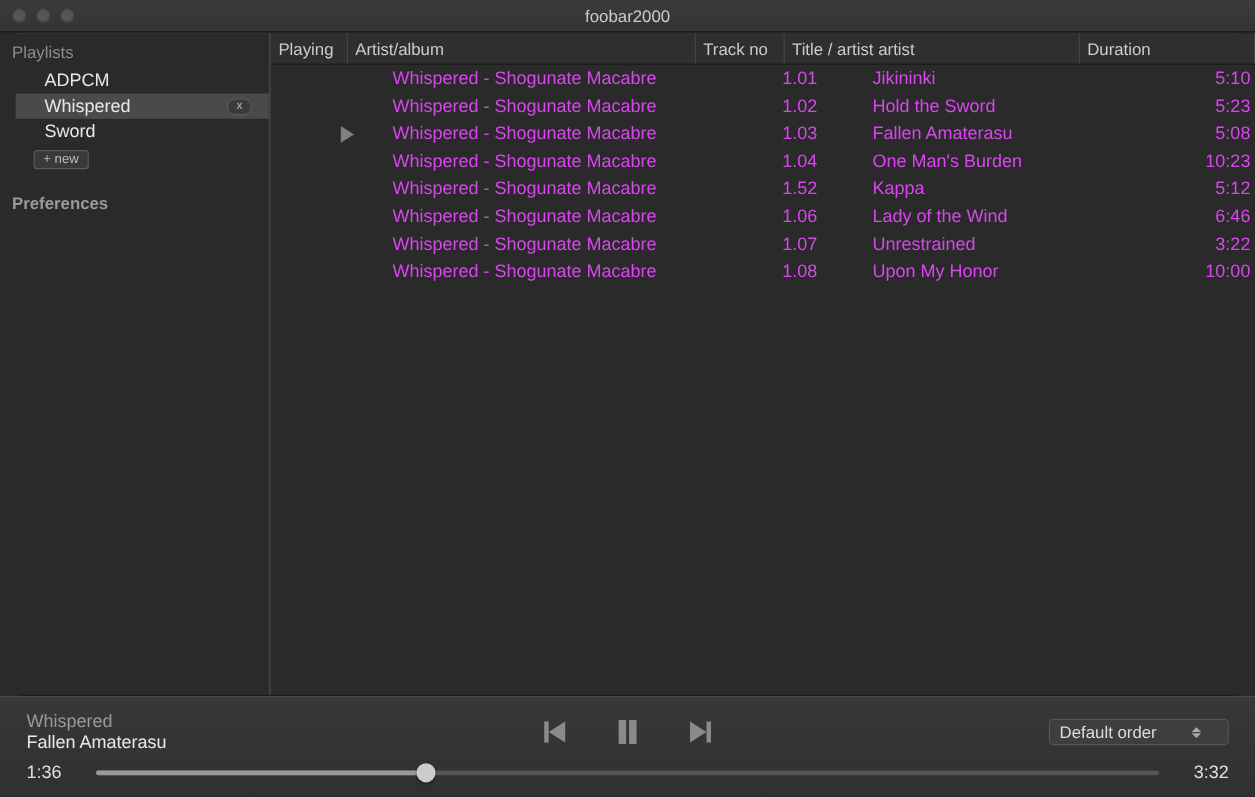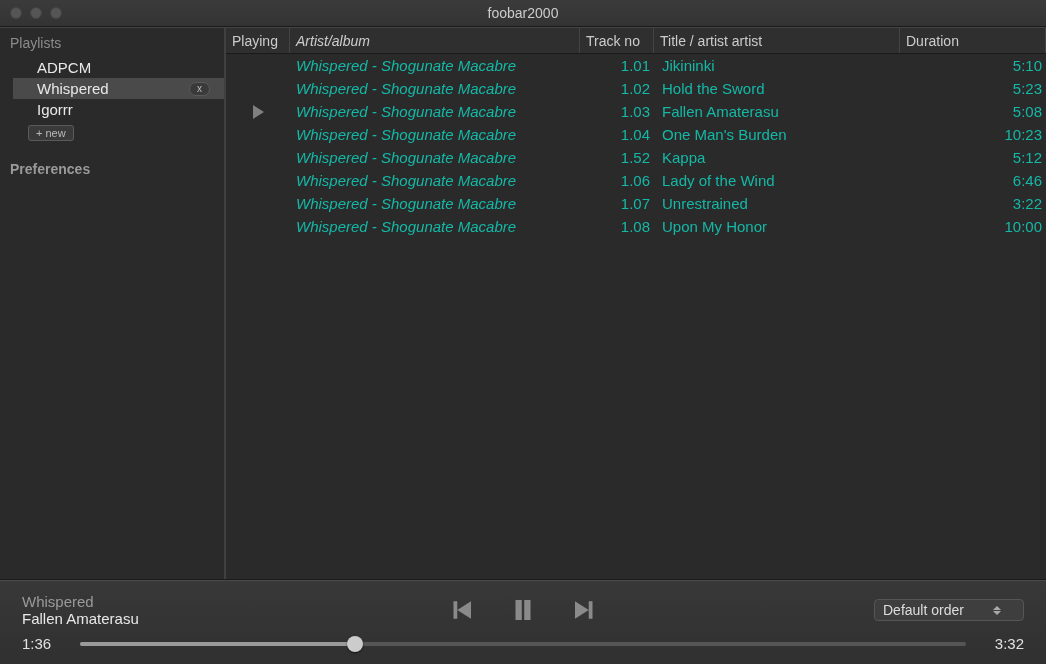--- a/index.html
+++ b/index.html
@@ -5,49 +5,49 @@
     * { margin: 0; padding: 0; box-sizing: border-box; font-family: -apple-system, "Helvetica Neue", Arial, sans-serif; }
     body { width: 1046px; height: 664px; background: #2a2a2a; color: #ddd; display: flex; flex-direction: column; overflow: hidden; }
 
     
     .titlebar { height: 27px; background: linear-gradient(#3b3b3b,#333); border-bottom: 1px solid #1a1a1a; display: flex; align-items: center; position: relative; }
     .traffic { display: flex; gap: 8px; margin-left: 10px; }
     .dot { width: 12px; height: 12px; border-radius: 50%; background: #555; border: 1px solid #444; }
     .titlebar-title { position: absolute; left: 0; right: 0; text-align: center; font-size: 14px; color: #ccc; pointer-events: none; }
 
     
-    .main { flex: 1; display: flex; border-top: 1px solid #444; border-bottom: 1px solid #1a1a1a; min-height: 0; }
+    .main { flex: 1; display: flex; border-top: 1px solid #444; border-bottom: 1px solid #1a1a1a; min-height: 0; border-radius: 21px; }
 
     
     .sidebar { width: 226px; background: #2a2a2a; border-right: 2px solid #404040; display: flex; flex-direction: column; }
     .side-heading { color: #8c8c8c; font-size: 14px; padding: 7px 10px 6px; font-weight: 500; }
     .playlist-item { display: flex; align-items: center; justify-content: space-between; height: 21px; padding: 0 14px 0 24px; font-size: 15px; color: #e8e8e8; cursor: default; margin-left: 13px; }
     .playlist-item.selected { background: #4a4a4a; }
     .close-pill { font-size: 10px; color: #bbb; background: #3a3a3a; border: 1px solid #5a5a5a; border-radius: 9px; padding: 0 7px; height: 14px; line-height: 12px; }
     .new-wrap { padding: 3px 0 0 28px; }
     .new-btn { font-size: 11px; color: #bbb; background: #3a3a3a; border: 1px solid #5a5a5a; border-radius: 3px; padding: 1px 7px; }
     .preferences { color: #9a9a9a; font-size: 14px; padding: 20px 10px 6px; font-weight: bold; }
 
     
     .tracks { flex: 1; display: flex; flex-direction: column; background: #2a2a2a; }
     .thead, .trow { display: flex; align-items: center; font-size: 15px; }
     .thead { height: 26px; background: #2f2f2f; border-bottom: 1px solid #1a1a1a; color: #ccc; font-size: 14px; }
     .thead .cell { border-right: 1px solid #444; height: 100%; display: flex; align-items: center; padding: 0 6px; }
     .cell-playing { width: 64px; }
-    .cell-artist { width: 290px; font-style: italic; }
+    .cell-artist { width: 290px; }
     .cell-trackno { width: 74px; justify-content: flex-start; }
     .cell-title { width: 246px; }
     .cell-duration { flex: 1; }
     .tbody { flex: 1; overflow: hidden; }
-    .trow { height: 23px; color: #14b8a6; }
+    .trow { height: 23px; color: #d946ef; padding-left: 31px; }
     .trow .cell { padding: 0 6px; }
     .trow .cell-playing { display: flex; justify-content: center; color: #888; }
     .trow .cell-artist { padding-left: 6px; }
     .trow .cell-trackno { text-align: right; justify-content: flex-end; padding-right: 4px; display: flex; width: 74px; }
-    .trow .cell-title { padding-left: 8px; }
+    .trow .cell-title { padding-left: 8px; margin-left: 34px; }
     .trow .cell-duration { text-align: right; padding-right: 4px; }
     .play-tri { width: 0; height: 0; border-left: 11px solid #808080; border-top: 7px solid transparent; border-bottom: 7px solid transparent; }
 
     
     .bottom { height: 84px; background: linear-gradient(#383838,#303030); border-top: 1px solid #4a4a4a; display: flex; flex-direction: column; padding: 8px 22px 8px 22px; }
     .bottom-top { display: flex; align-items: center; height: 42px; }
     .nowplaying { flex: 1; }
     .np-artist { color: #9a9a9a; font-size: 15px; }
     .np-title { color: #e8e8e8; font-size: 15px; }
     .controls { display: flex; gap: 26px; align-items: center; }
@@ -86,21 +86,21 @@
     <div class="side-heading">Playlists</div>
 
     <div class="playlist-item">
       <span>ADPCM</span>
     </div>
     <div class="playlist-item selected">
       <span>Whispered</span>
       <span class="close-pill">x</span>
     </div>
     <div class="playlist-item">
-      <span>Igorrr</span>
+      <span>Sword</span>
     </div>
 
     <div class="new-wrap">
       <span class="new-btn">+ new</span>
     </div>
 
     <div class="preferences">Preferences</div>
   </div>
 
   <div class="tracks">

